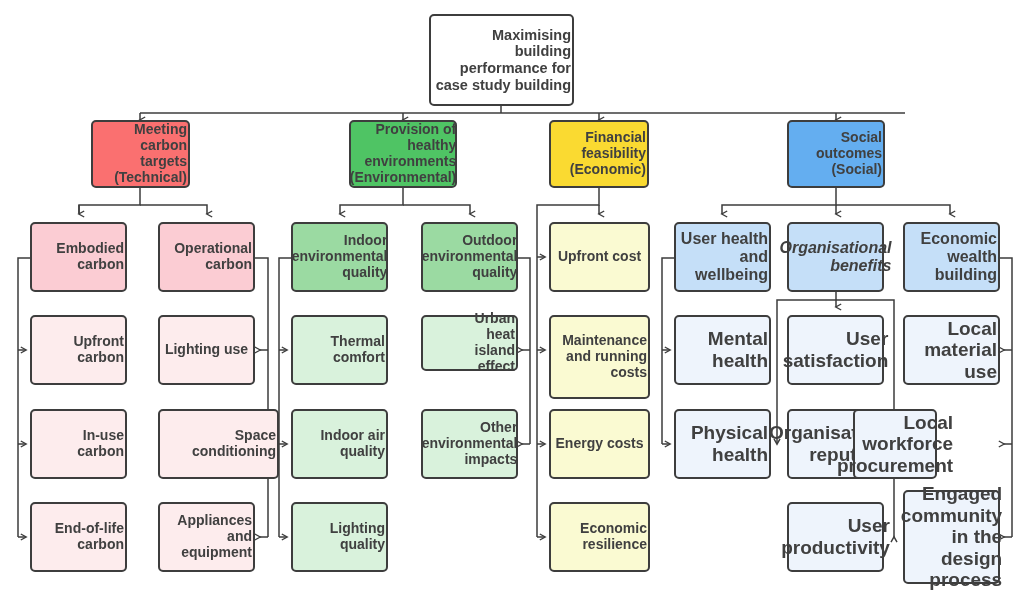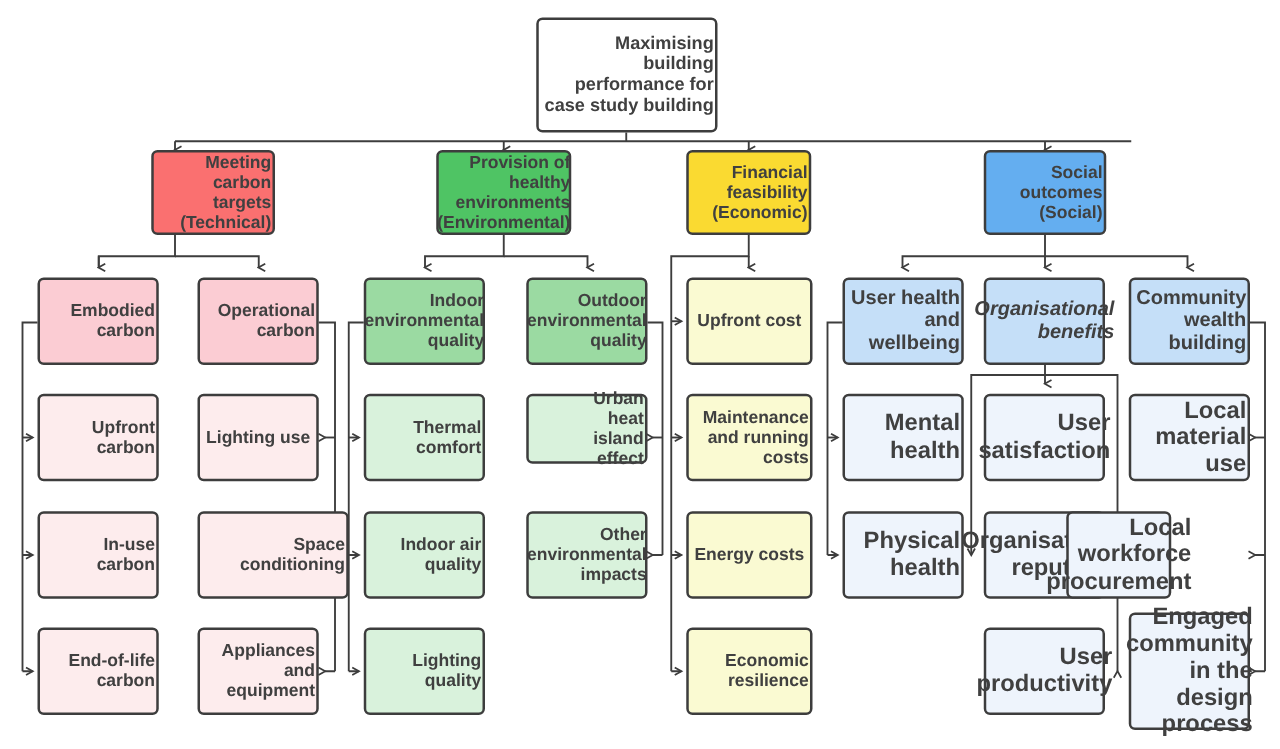--- a/index.html
+++ b/index.html
@@ -34,21 +34,21 @@
     align-items: center;
     justify-content: center;
     text-align: right;
     font-weight: bold;
     color: #404040;
     line-height: 1.14;
     padding: 2px 1px;
     z-index: 2;
   }
   .root      { background: #ffffff; font-size: 14.5px; }
-  .cat-red   { background: #fa7070; font-size: 14px; margin-left: 30px; }
+  .cat-red   { background: #fa7070; font-size: 14px; }
   .cat-green { background: #4fc464; font-size: 14px; }
   .cat-yellow{ background: #fada31; font-size: 14px; }
   .cat-blue  { background: #64aef0; font-size: 14px; }
   .sub-red   { background: #fbccd3; font-size: 14px; }
   .sub-green { background: #9bdaa2; font-size: 14px; }
   .leaf-red  { background: #fdeced; font-size: 14px; }
   .leaf-green{ background: #d9f2dc; font-size: 14px; }
   .leaf-yellow{background: #fafad2; font-size: 14px; }
   .leaf-blue { background: #eef4fc; font-size: 19px; }
   .cat-blue-sub { background: #c5dff8; font-size: 16px; }
@@ -141,27 +141,27 @@
   <div class="node cat-yellow" style="left:549px; top:120px; width:100px; height:68px;">Financial feasibility (Economic)</div>
   <div class="node cat-blue" style="left:787px; top:120px; width:98px; height:68px;">Social outcomes (Social)</div>
 
   <div class="node sub-red" style="left:30px; top:222px; width:97px; height:70px;">Embodied carbon</div>
   <div class="node sub-red" style="left:158px; top:222px; width:97px; height:70px;">Operational carbon</div>
   <div class="node sub-green" style="left:291px; top:222px; width:97px; height:70px;">Indoor environmental quality</div>
   <div class="node sub-green" style="left:421px; top:222px; width:97px; height:70px;">Outdoor environmental quality</div>
   <div class="node leaf-yellow" style="left:549px; top:222px; width:101px; height:70px;">Upfront cost</div>
   <div class="node cat-blue-sub" style="left:674px; top:222px; width:97px; height:70px;">User health and wellbeing</div>
   <div class="node cat-blue-sub" style="left:787px; top:222px; width:97px; height:70px;font-style:italic;">Organisational benefits</div>
-  <div class="node cat-blue-sub" style="left:903px; top:222px; width:97px; height:70px;">Community wealth building</div>
+  <div class="node cat-blue-sub" style="left:903px; top:222px; width:97px; height:70px;">Economic wealth building</div>
 
   <div class="node leaf-red" style="left:30px; top:315px; width:97px; height:70px;">Upfront carbon</div>
   <div class="node leaf-red" style="left:158px; top:315px; width:97px; height:70px;">Lighting use</div>
   <div class="node leaf-green" style="left:291px; top:315px; width:97px; height:70px;">Thermal comfort</div>
   <div class="node leaf-green" style="left:421px; top:315px; width:97px; height:56px;padding-left:38px;">Urban heat island effect</div>
-  <div class="node leaf-yellow" style="left:549px; top:315px; width:101px; height:70px;">Maintenance and running costs</div>
+  <div class="node leaf-yellow" style="left:549px; top:315px; width:101px; height:84px;">Maintenance and running costs</div>
   <div class="node leaf-blue" style="left:674px; top:315px; width:97px; height:70px;">Mental health</div>
   <div class="node leaf-blue" style="left:787px; top:315px; width:97px; height:70px;">User satisfaction</div>
   <div class="node leaf-blue" style="left:903px; top:315px; width:97px; height:70px;">Local material use</div>
 
   <div class="node leaf-red" style="left:30px; top:409px; width:97px; height:70px;">In-use carbon</div>
   <div class="node leaf-red" style="left:158px; top:409px; width:121px; height:70px;">Space conditioning</div>
   <div class="node leaf-green" style="left:291px; top:409px; width:97px; height:70px;">Indoor air quality</div>
   <div class="node leaf-green" style="left:421px; top:409px; width:97px; height:70px;">Other environmental impacts</div>
   <div class="node leaf-yellow" style="left:549px; top:409px; width:101px; height:70px;">Energy costs</div>
   <div class="node leaf-blue" style="left:674px; top:409px; width:97px; height:70px;">Physical health</div>

